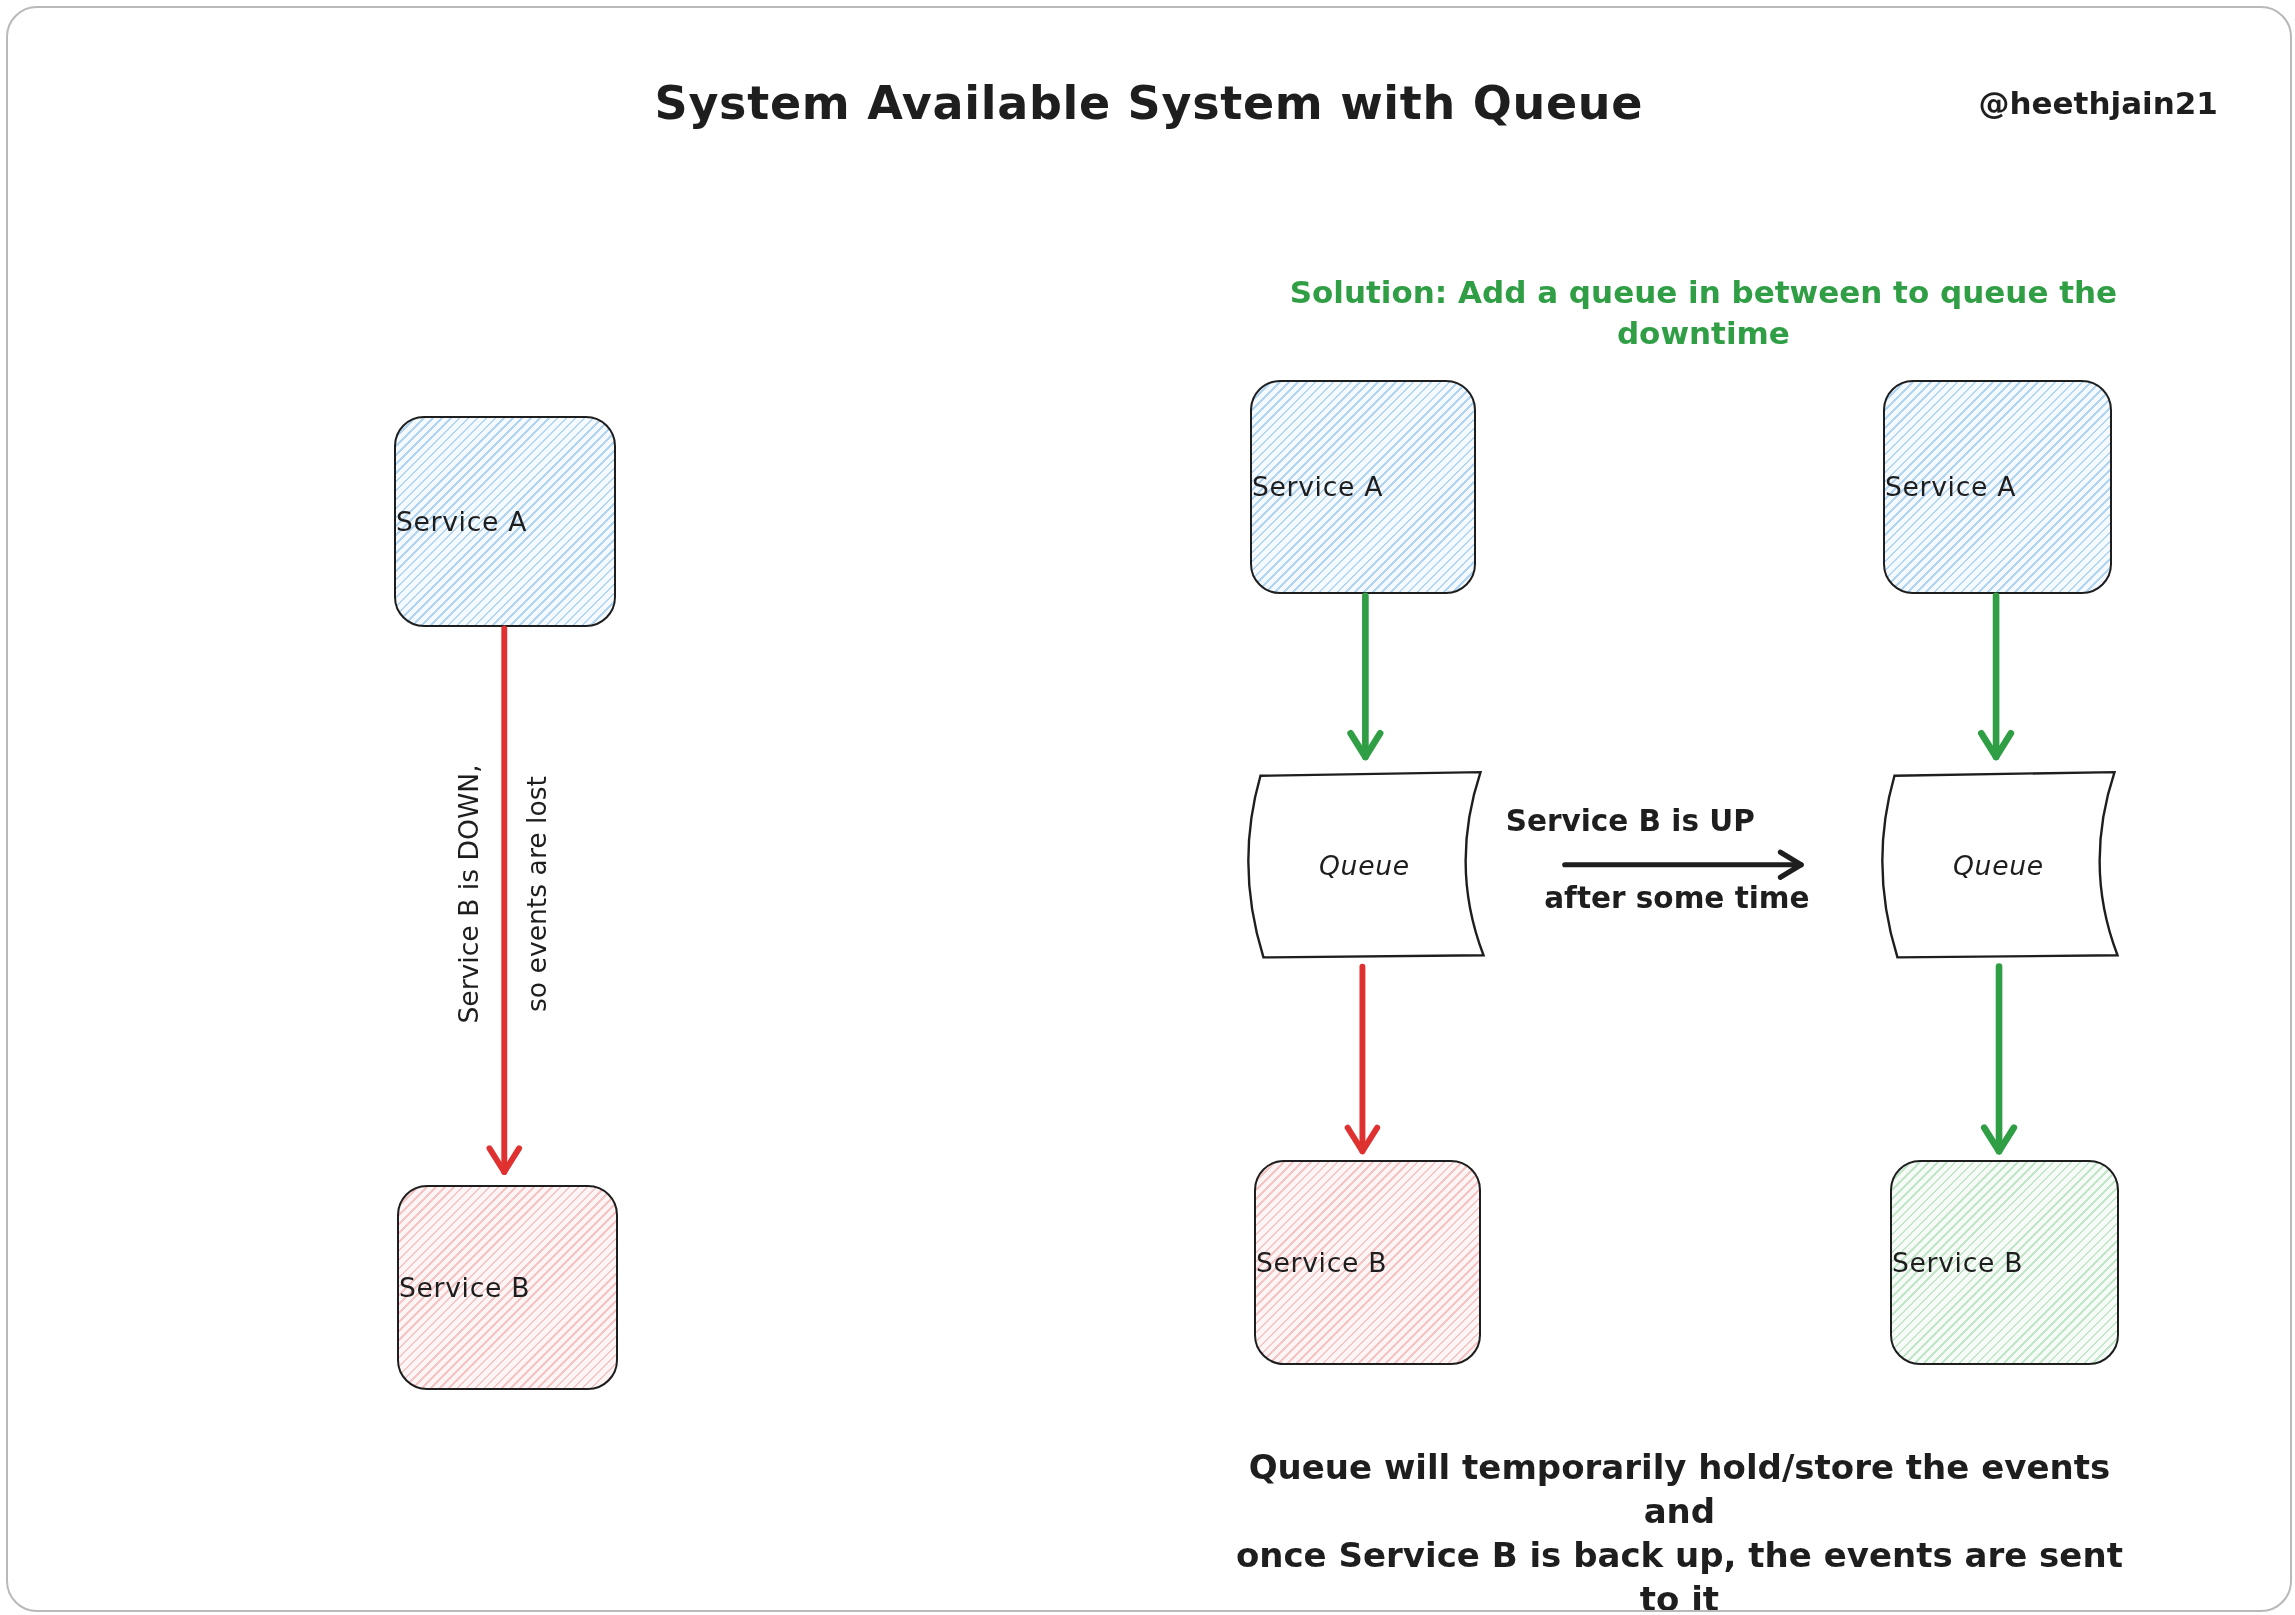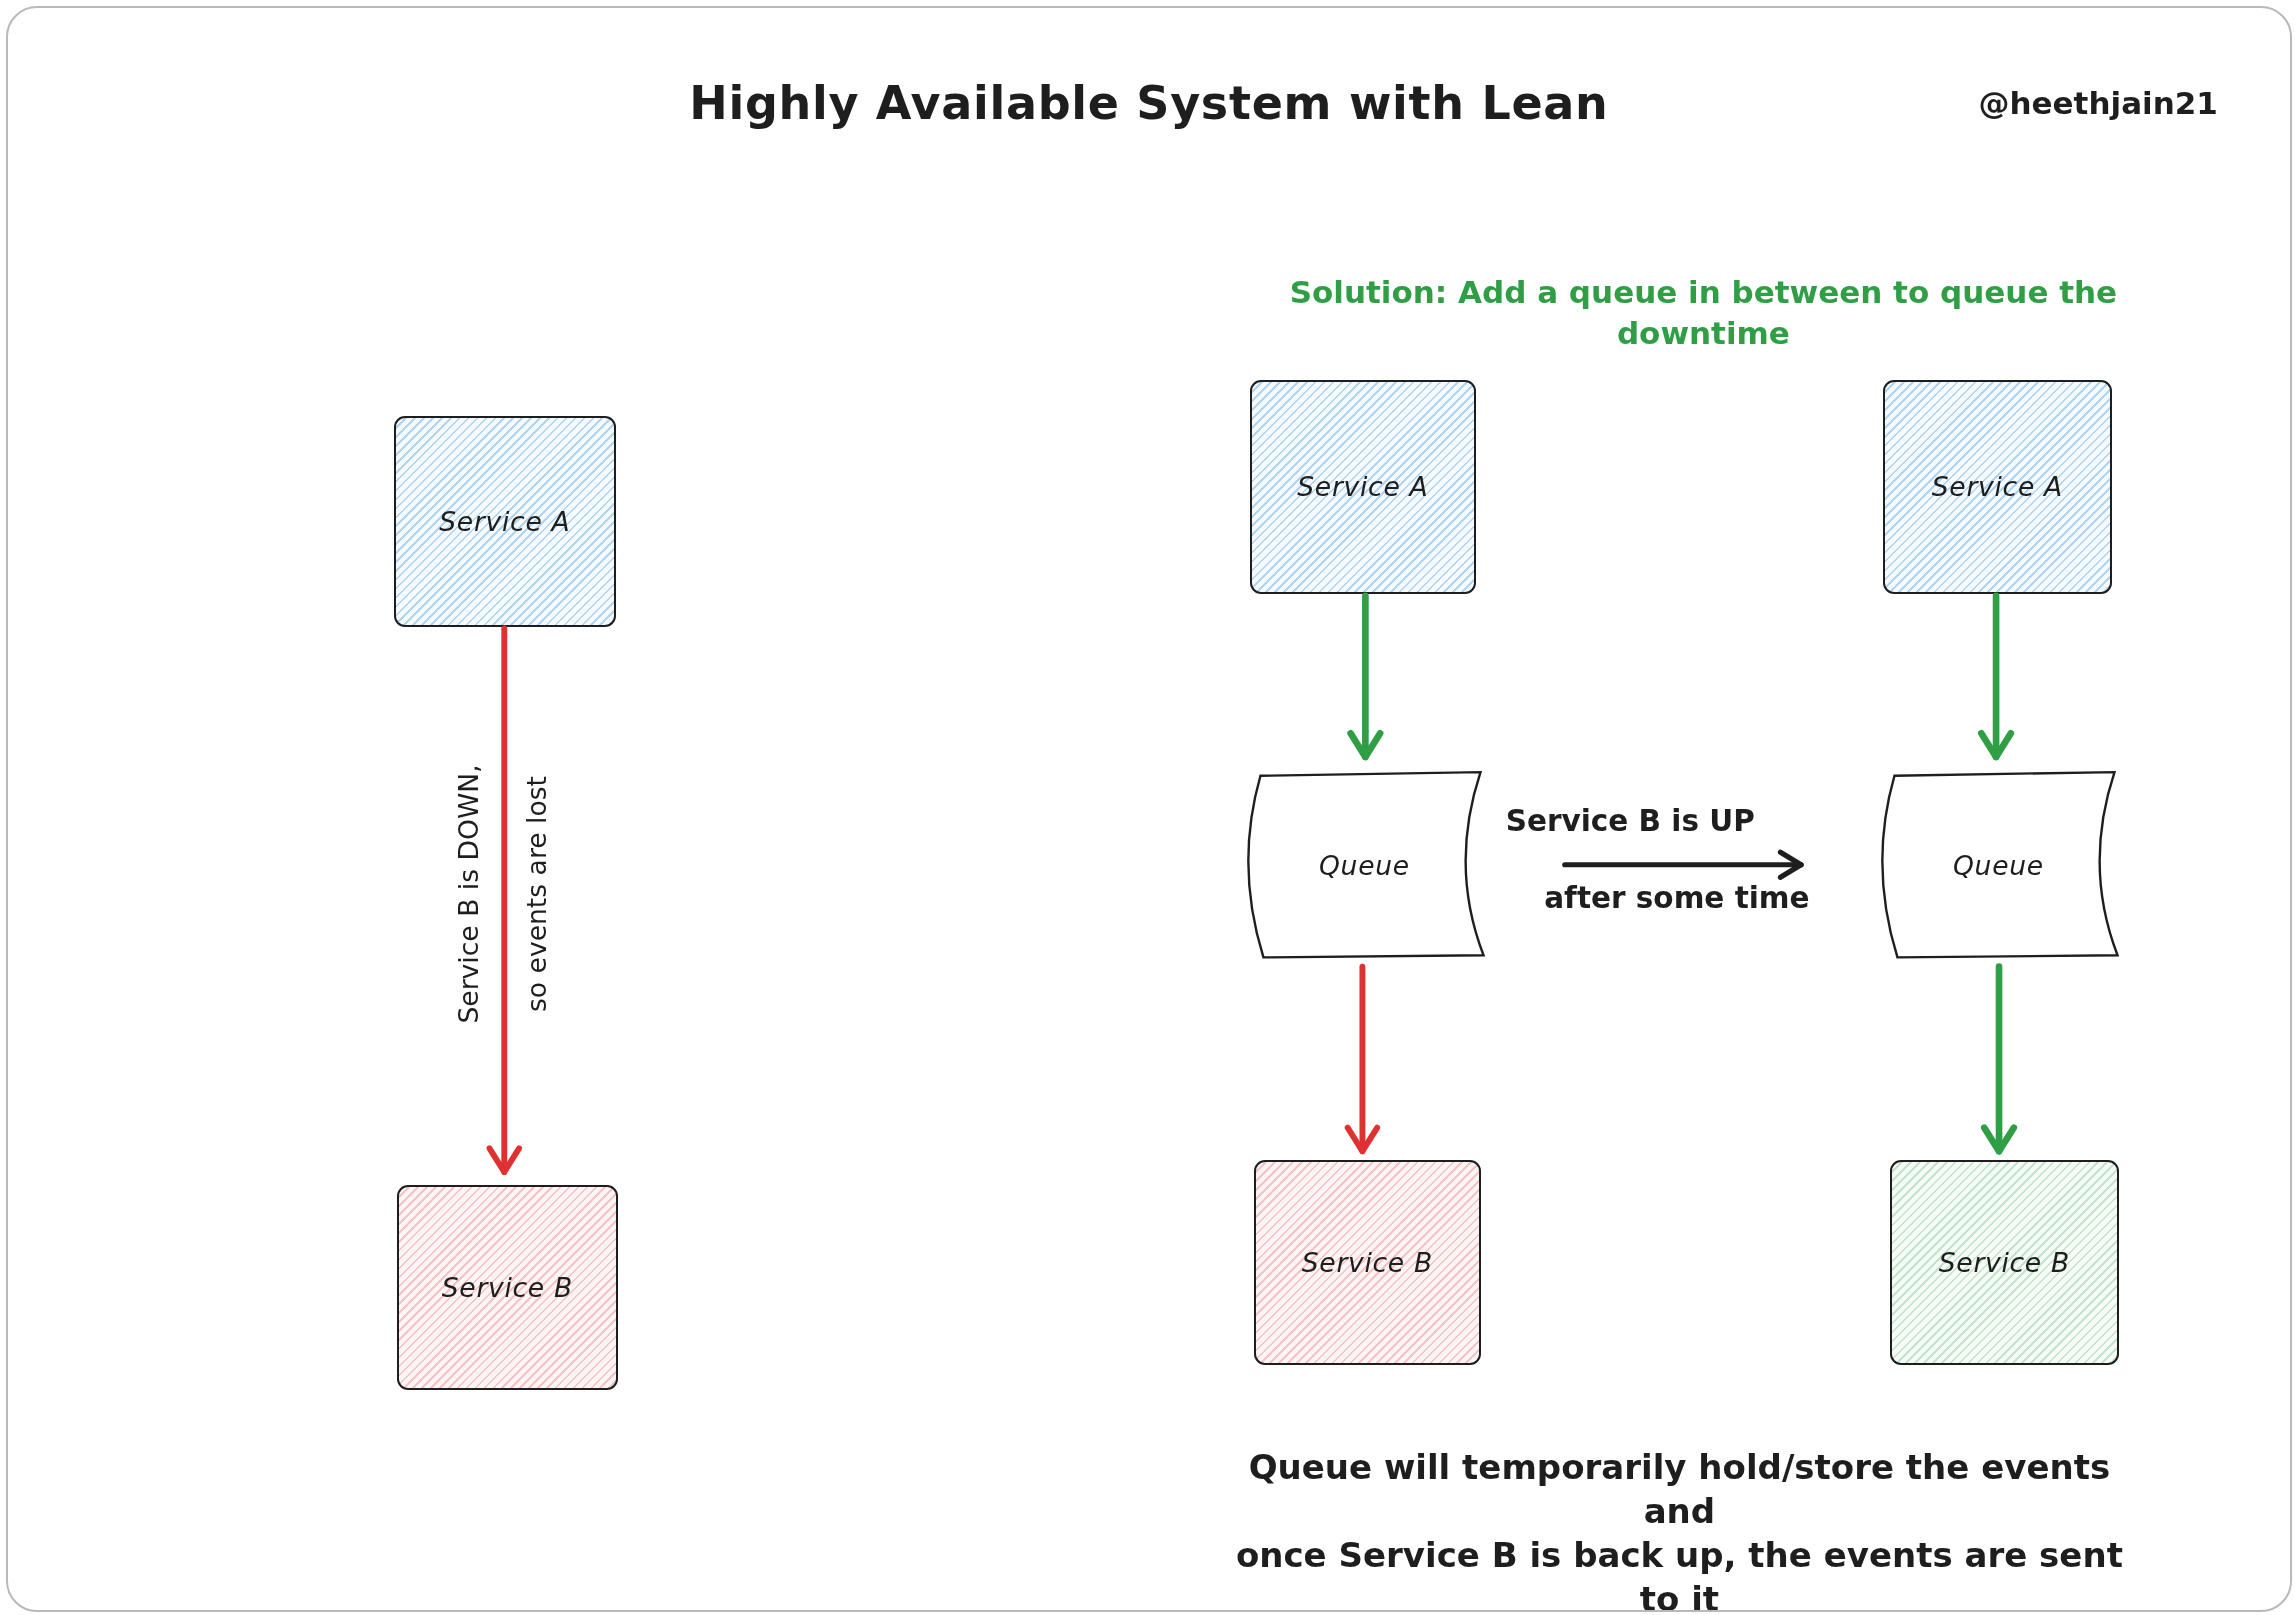--- a/index.html
+++ b/index.html
@@ -27,22 +27,22 @@
   }
   .handle { position:absolute; right:72px; top:77px; font-size:31px; font-weight:700; }
 
   
   .annotation { position:absolute; text-align:center; font-size:31px; font-weight:600; line-height:41px; }
   .annotation.problem { left:129px; top:244px; width:739px; color:#e03131; }
   .annotation.solution { left:1256px; top:264px; width:879px; color:#2f9e44; }
 
   
   .node {
-    position:absolute; border:2.2px solid #1e1e1e; border-radius:11px;
-    display:flex; align-items:center; justify-content:center;font-style:italic;
+    position:absolute; border:2.2px solid #1e1e1e; border-radius:30px;
+    display:flex; align-items:center; 
   }
   .node-label { font-size:26.6px; font-weight:500; letter-spacing:0.7px; color:#1e1e1e; }
   .fill-blue {
     background-color:#f4faff;
     background-image:repeating-linear-gradient(135deg, rgba(122,182,231,0.55) 0px, rgba(122,182,231,0.55) 1.8px, transparent 1.8px, transparent 6.3px);
   }
   .fill-red {
     background-color:#fdf5f5;
     background-image:repeating-linear-gradient(135deg, rgba(241,148,148,0.5) 0px, rgba(241,148,148,0.5) 1.8px, transparent 1.8px, transparent 6.3px);
   }
@@ -72,21 +72,21 @@
     text-align:center; font-size:34px; font-weight:600; line-height:44px;
   }
 
   .arrow-layer { position:absolute; inset:0; width:100%; height:100%; pointer-events:none; }
 </style>
 </head>
 <body>
 
 <div class="page">
 
-  <div class="title">Highly Available System with Lean</div>
+  <div class="title">System Available System with Queue</div>
   <div class="handle">@heethjain21</div>
 
 
   <div class="annotation solution">Solution: Add a queue in between to queue the downtime</div>
 
   <div class="node fill-blue" style="left:386px; top:408px; width:218px; height:207px;">
     <span class="node-label">Service A</span>
   </div>
   <div class="v-note" style="left:309px; top:867px;">Service B is DOWN,</div>
   <div class="v-note" style="left:377px; top:867px;">so events are lost</div>

